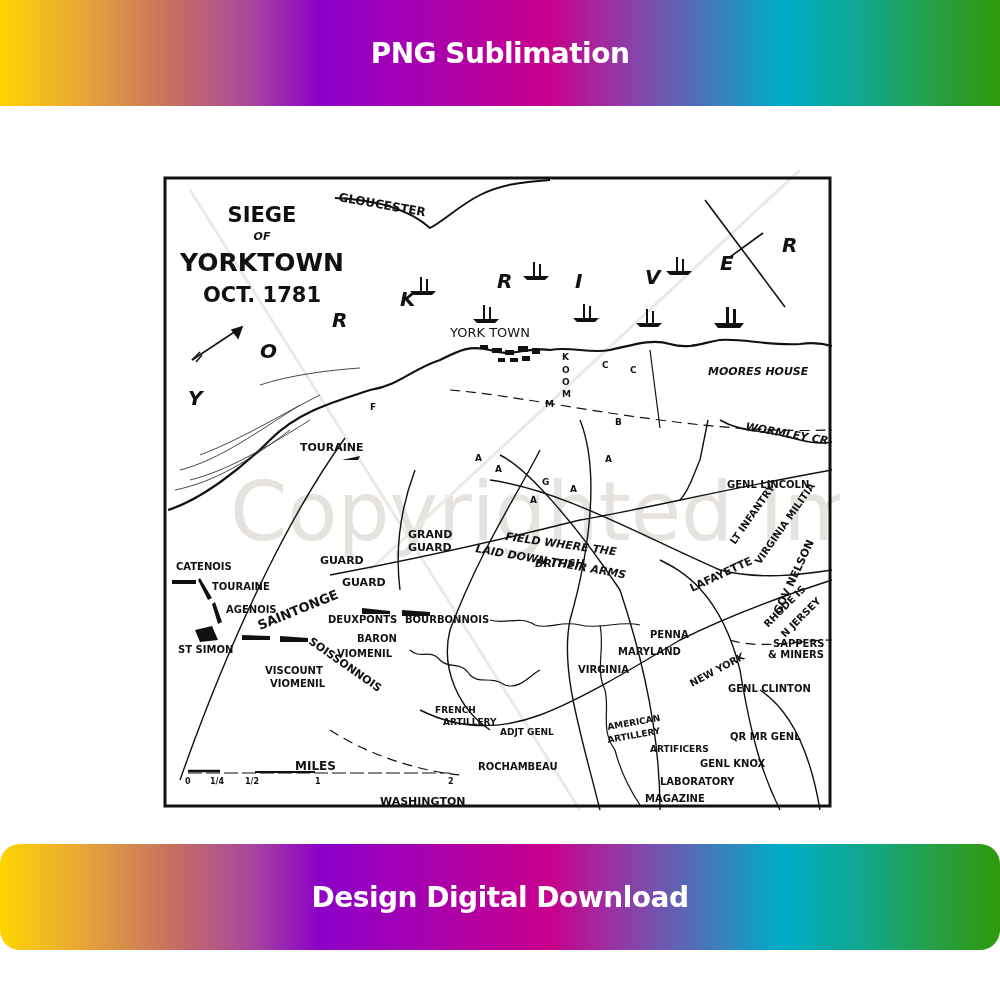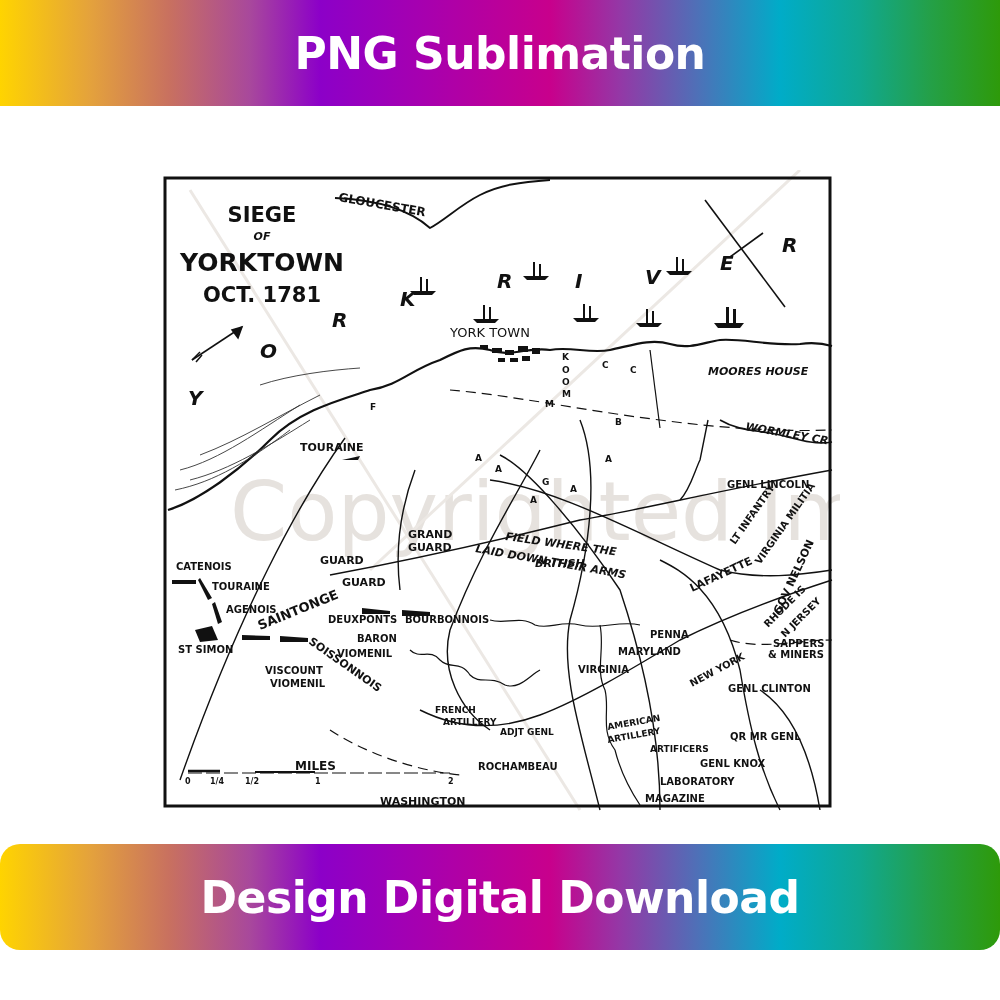--- a/index.html
+++ b/index.html
@@ -4,21 +4,21 @@
   <style>
     html, body { margin: 0; padding: 0; }
     body { width: 1000px; height: 1000px; background: #ffffff; position: relative; overflow: hidden; font-family: "DejaVu Sans", sans-serif; }
     .banner {
       position: absolute; left: 0; width: 1000px; height: 106px;
       background: linear-gradient(90deg, #ffd400 0%, #e4a23c 9%, #c87060 17%, #a8489c 25%, #8c00c8 32%, #a600b0 42%, #c8008c 55%, #9438a6 62%, #4c72b8 70%, #00acc8 78%, #10a890 86%, #24a048 93%, #2e9a0a 100%);
       display: flex; align-items: center; justify-content: center;
     }
     .banner.top { top: 0; }
     .banner.bottom { top: 844px; border-radius: 20px; }
-    .banner-text { color: #ffffff; font-family: "DejaVu Sans", sans-serif; font-weight: bold; font-size: 44px; letter-spacing: -0.5px; }
+    .banner-text { color: #ffffff; font-family: "DejaVu Sans", sans-serif; font-weight: bold; font-size: 28px; letter-spacing: -0.5px; }
     .map-wrap { position: absolute; left: 160px; top: 170px; width: 680px; height: 650px; }
     svg { display: block; }
     .lbl { font-family: "DejaVu Sans", sans-serif; font-weight: bold; fill: #111; }
     .watermark { font-family: "DejaVu Sans", sans-serif; fill: #e6e2de; font-size: 82px; }
   </style>
 </head>
 <body>
 
 <div class="banner top">
   <span class="banner-text">PNG Sublimation</span>

